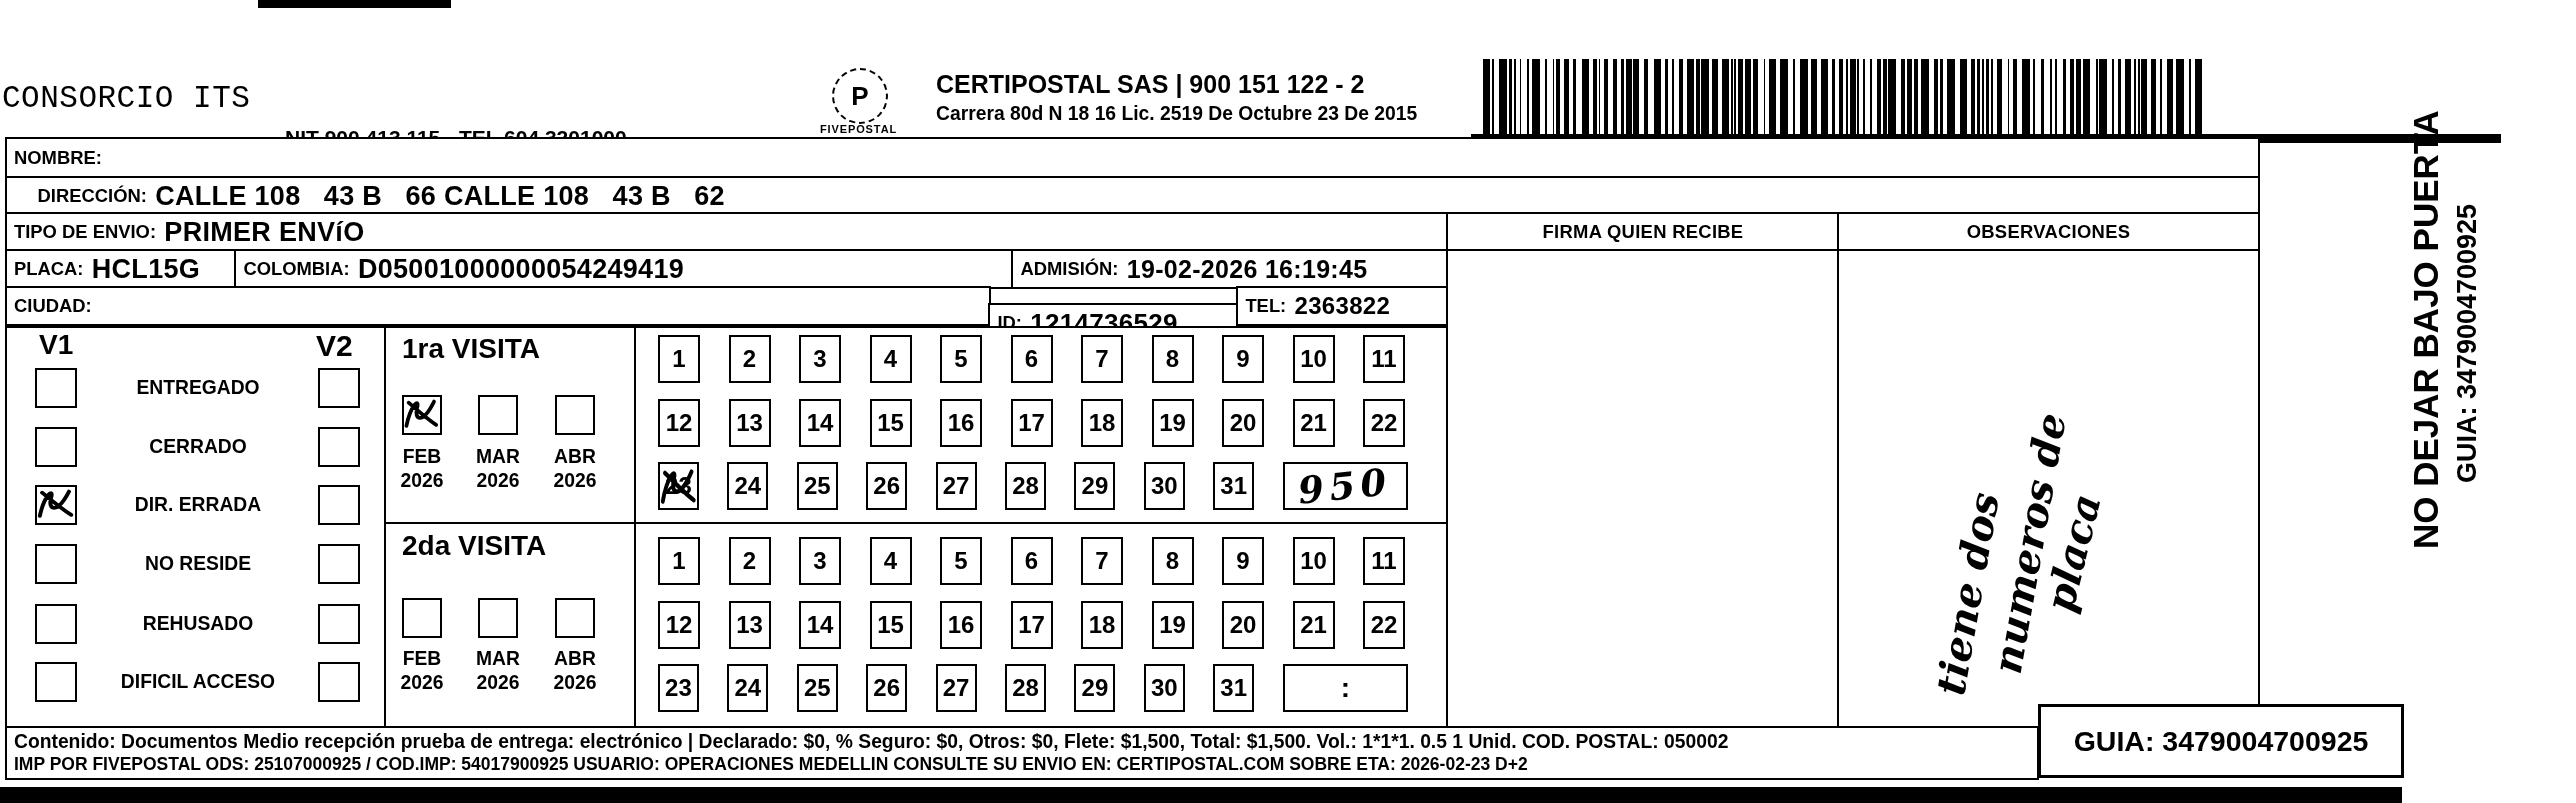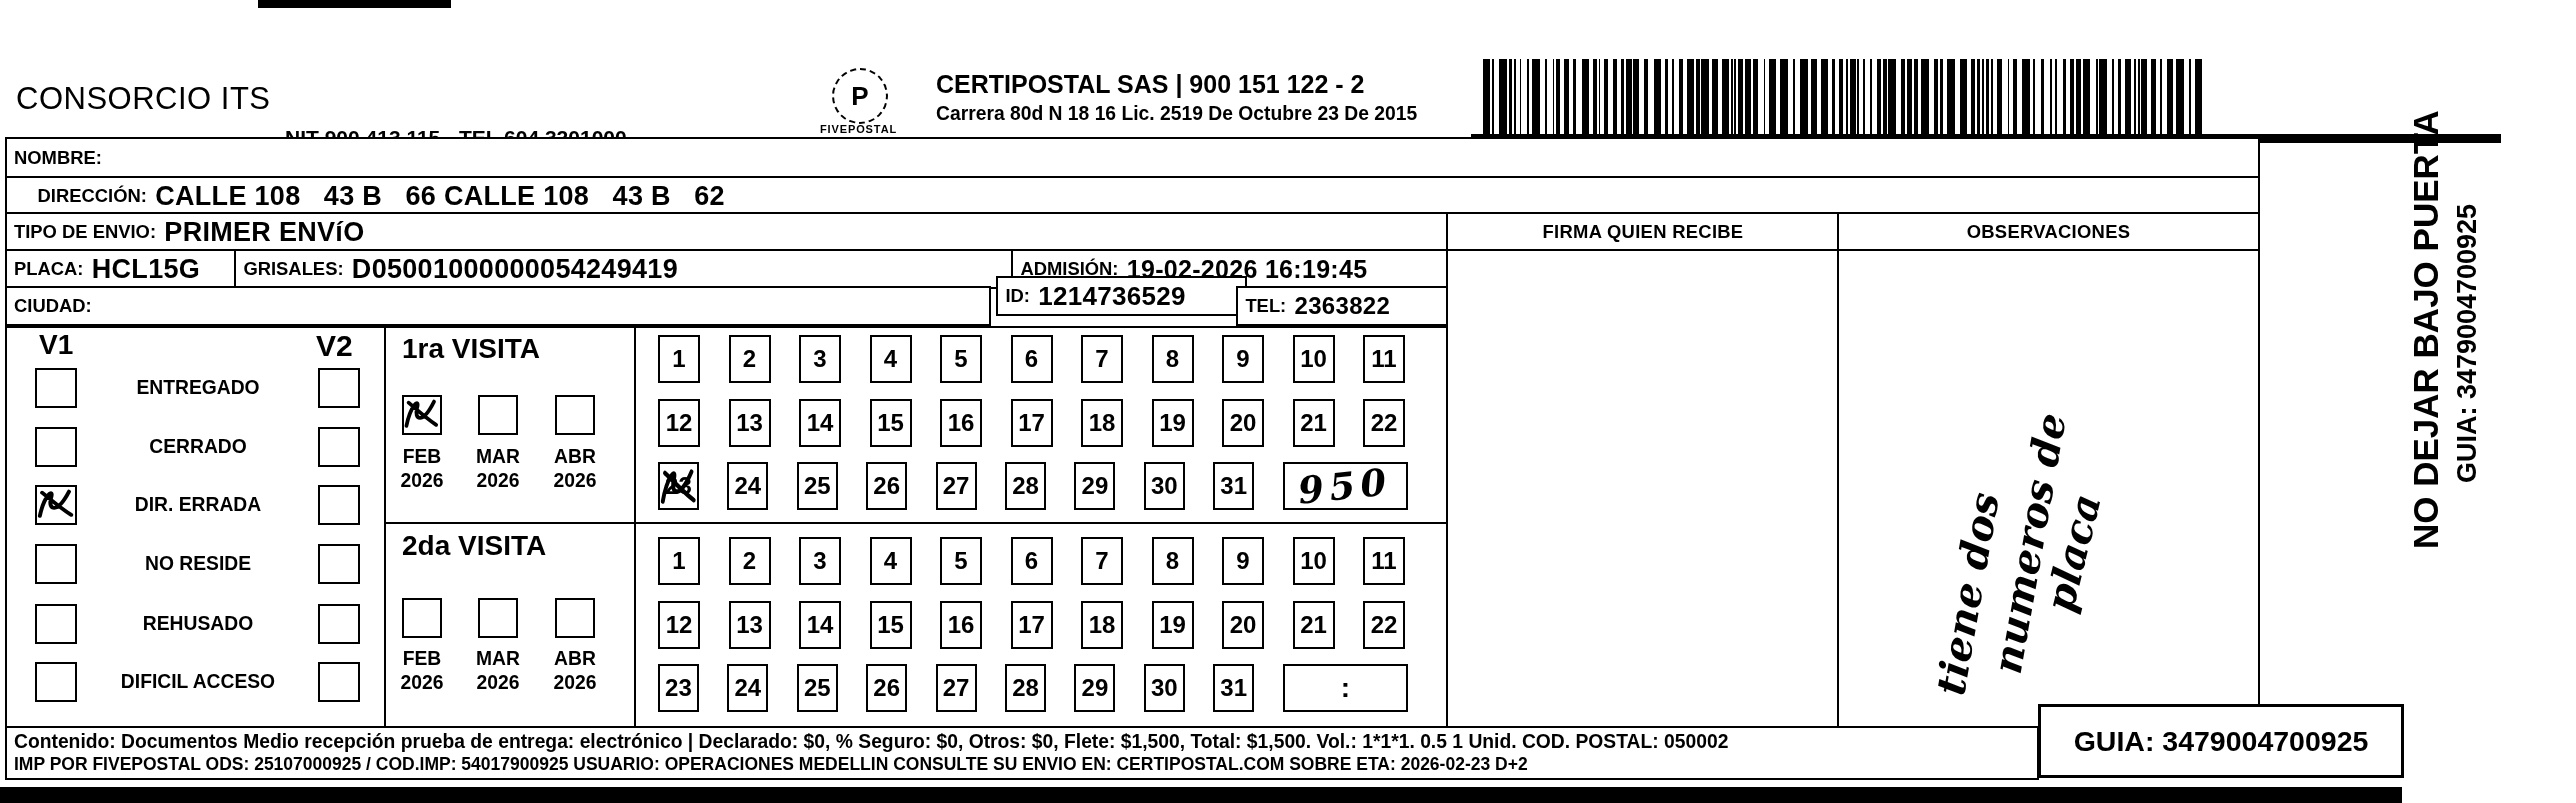--- a/index.html
+++ b/index.html
@@ -40,21 +40,21 @@
   .blackbar{position:absolute;background:#000;}
   .guia-box{position:absolute;left:2038px;top:704px;width:366px;height:74px;border:3.7px solid #000;
             box-sizing:border-box;display:flex;align-items:center;justify-content:center;
             font-weight:bold;font-size:28.5px;background:#fff;}
   .logo-circle{position:absolute;left:832px;top:68px;width:52px;height:52px;border:2.8px dashed #000;
                border-radius:50%;display:flex;align-items:center;justify-content:center;
                font-weight:bold;font-size:26px;}
   .logo-name{position:absolute;left:807px;top:123px;width:103px;text-align:center;
              font-weight:bold;font-size:11px;letter-spacing:0.9px;}
   .logo-dash{position:absolute;left:811px;top:138px;width:96px;border-bottom:2.8px dashed #000;}
-  .hdr-company{position:absolute;left:16px;top:81px;font-size:31px;letter-spacing:0.5px;}
+  .hdr-company{position:absolute;left:2px;top:81px;font-size:31px;letter-spacing:0.5px;font-family:Liberation Mono, monospace;}
   .hdr-lines{position:absolute;font-weight:bold;font-size:21px;line-height:27px;white-space:pre;}
   .carrier1{position:absolute;left:936px;top:70px;font-weight:bold;font-size:25px;}
   .carrier2{position:absolute;left:936px;top:103px;font-weight:bold;font-size:19.3px;}
 </style>
 </head>
 <body>
 
 <div class="blackbar" style="left:258px;top:0;width:193px;height:8.3px;"></div>
 
 <div class="hdr-company">CONSORCIO ITS</div>
@@ -178,32 +178,32 @@
   <span class="val">PRIMER ENVíO</span>
 </div>
 <div class="cell hdr" style="left:1446px;top:212px;width:394px;height:40px;">FIRMA QUIEN RECIBE</div>
 <div class="cell hdr" style="left:1837px;top:212px;width:423px;height:40px;">OBSERVACIONES</div>
 
 <div class="cell" style="left:4.6px;top:249px;width:232px;height:40px;">
   <span class="lbl">PLACA:</span>
   <span class="val">HCL15G</span>
 </div>
 <div class="cell" style="left:234px;top:249px;width:780px;height:40px;">
-  <span class="lbl">GRISALES:</span>
+  <span class="lbl">COLOMBIA:</span>
   <span class="val">D05001000000054249419</span>
 </div>
 <div class="cell" style="left:1011px;top:249px;width:438px;height:40px;">
   <span class="lbl">ADMISIÓN:</span>
   <span class="val" style="font-size:25px;">19-02-2026 16:19:45</span>
 </div>
 
 <div class="cell" style="left:4.6px;top:286px;width:986px;height:40px;">
   <span class="lbl">CIUDAD:</span>
 </div>
-<div class="cell" style="left:988px;top:276px;width:251px;height:40px;margin-left:8px;">
+<div class="cell" style="left:988px;top:303px;width:251px;height:40px;">
   <span class="lbl">ID:</span>
   <span class="val" style="font-size:26px;">1214736529</span>
 </div>
 <div class="cell" style="left:1236px;top:286px;width:212px;height:40px;">
   <span class="lbl">TEL:</span>
   <span class="val" style="font-size:24px;">2363822</span>
 </div>
 
 <div class="panel" style="left:4.6px;top:326px;width:382px;height:403px;"></div>
 <div class="bigtitle" style="left:39px;top:329px;font-size:28px;">V1</div>

